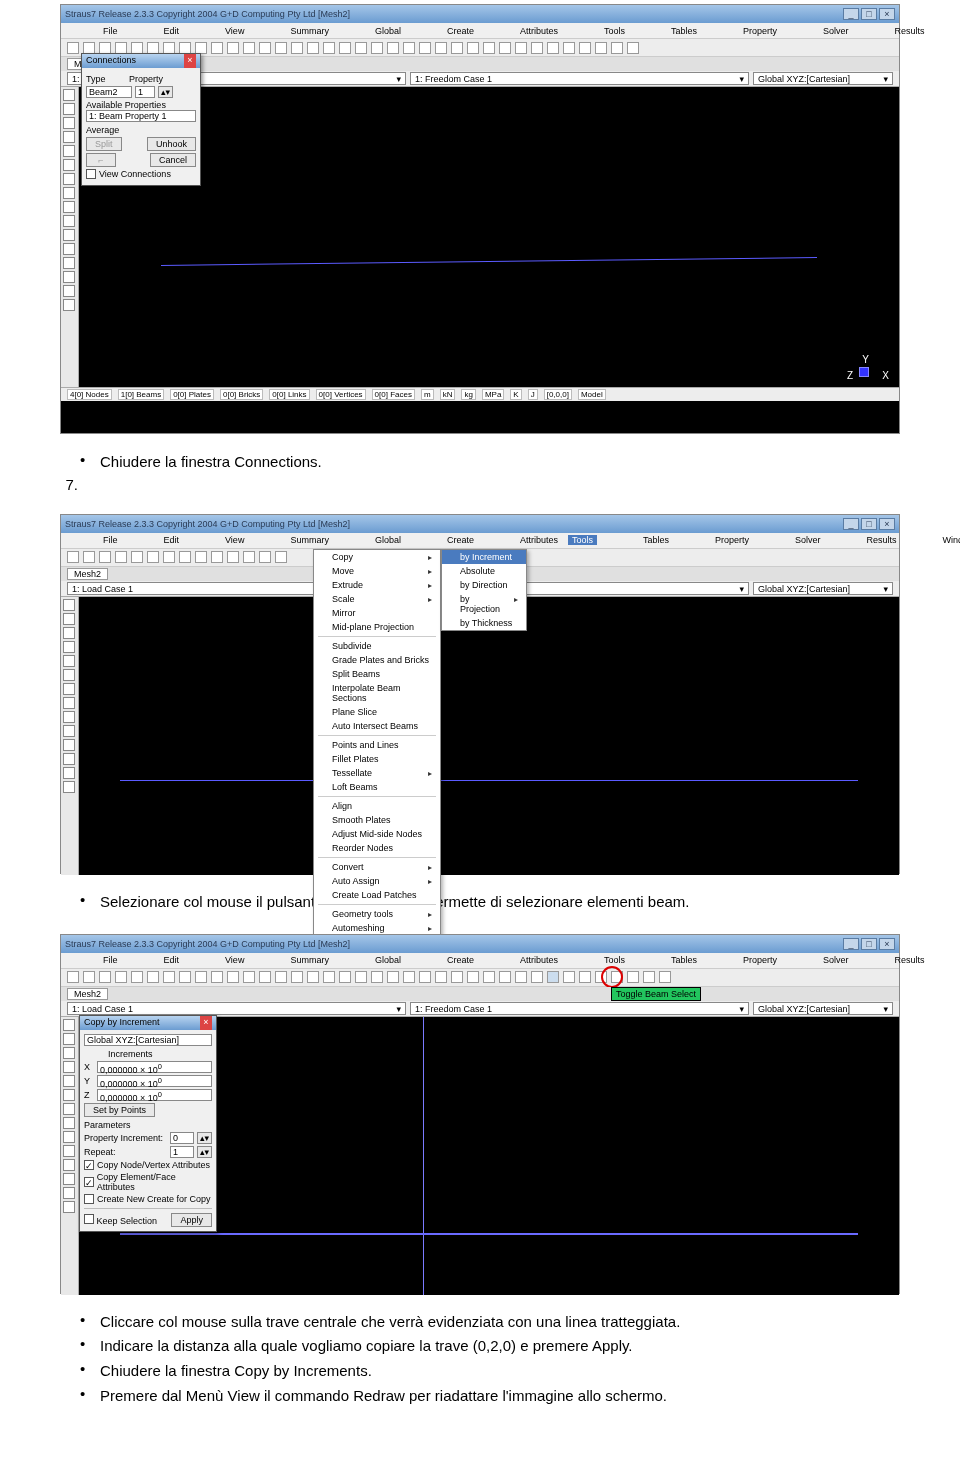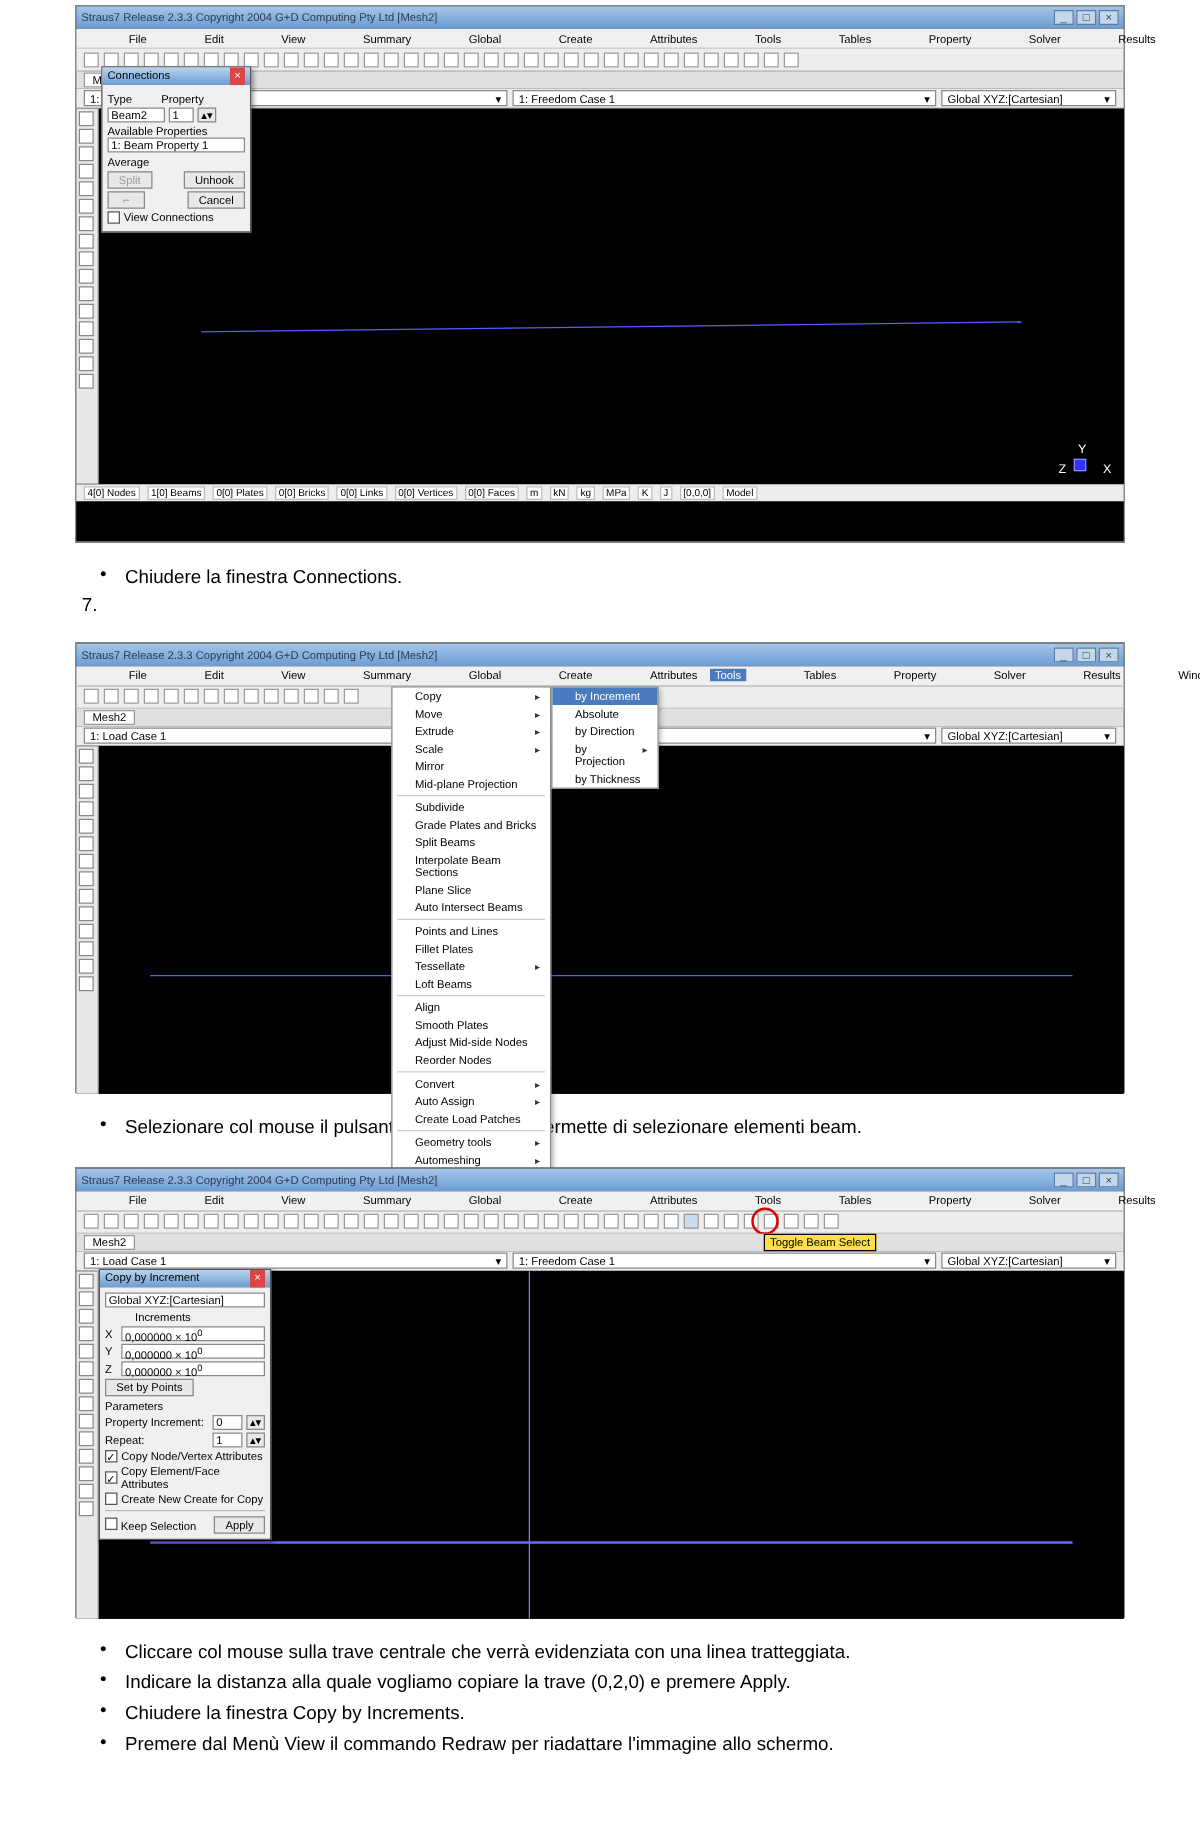--- a/index.html
+++ b/index.html
@@ -38,21 +38,21 @@
 
   
   .ddmenu { position: absolute; background: #fff; border: 1px solid #888; box-shadow: 2px 2px 4px rgba(0,0,0,.3); font-size: 9px; }
   .ddmenu .mi { padding: 2px 8px 2px 18px; display: flex; justify-content: space-between; gap: 12px; }
   .ddmenu .mi.sep { border-top: 1px solid #ccc; height: 1px; padding: 0; margin: 2px 4px; }
   .ddmenu .mi .arrow::after { content: "▸"; font-size: 8px; color: #333; }
   .submenu { position: absolute; background: #fff; border: 1px solid #888; box-shadow: 2px 2px 4px rgba(0,0,0,.3); }
   .submenu .mi.hl { background: #4a7bbf; color: #fff; }
 
   .circle-mark { position: absolute; width: 22px; height: 22px; border: 2px solid #d00; border-radius: 50%; }
-  .tooltip { position: absolute; background: #fde047; border: 1px solid #000; padding: 1px 4px; font-size: 9px; }
+  .tooltip { position: absolute; background: #22c55e; border: 1px solid #000; padding: 1px 4px; font-size: 9px; }
 
   
   .doc { padding: 6px 60px 18px 60px; }
   .bullet-line { display: flex; margin: 3px 0 3px 20px; }
   .bullet-line .b { width: 20px; }
   .bullet-line .t { flex: 1; line-height: 1.45; }
   .num-line { display: flex; margin: 3px 0 3px 0; }
   .num-line .n { width: 30px; text-align: right; padding-right: 12px; }
 
   .axis-label { position: absolute; color: #fff; font-size: 10px; }

